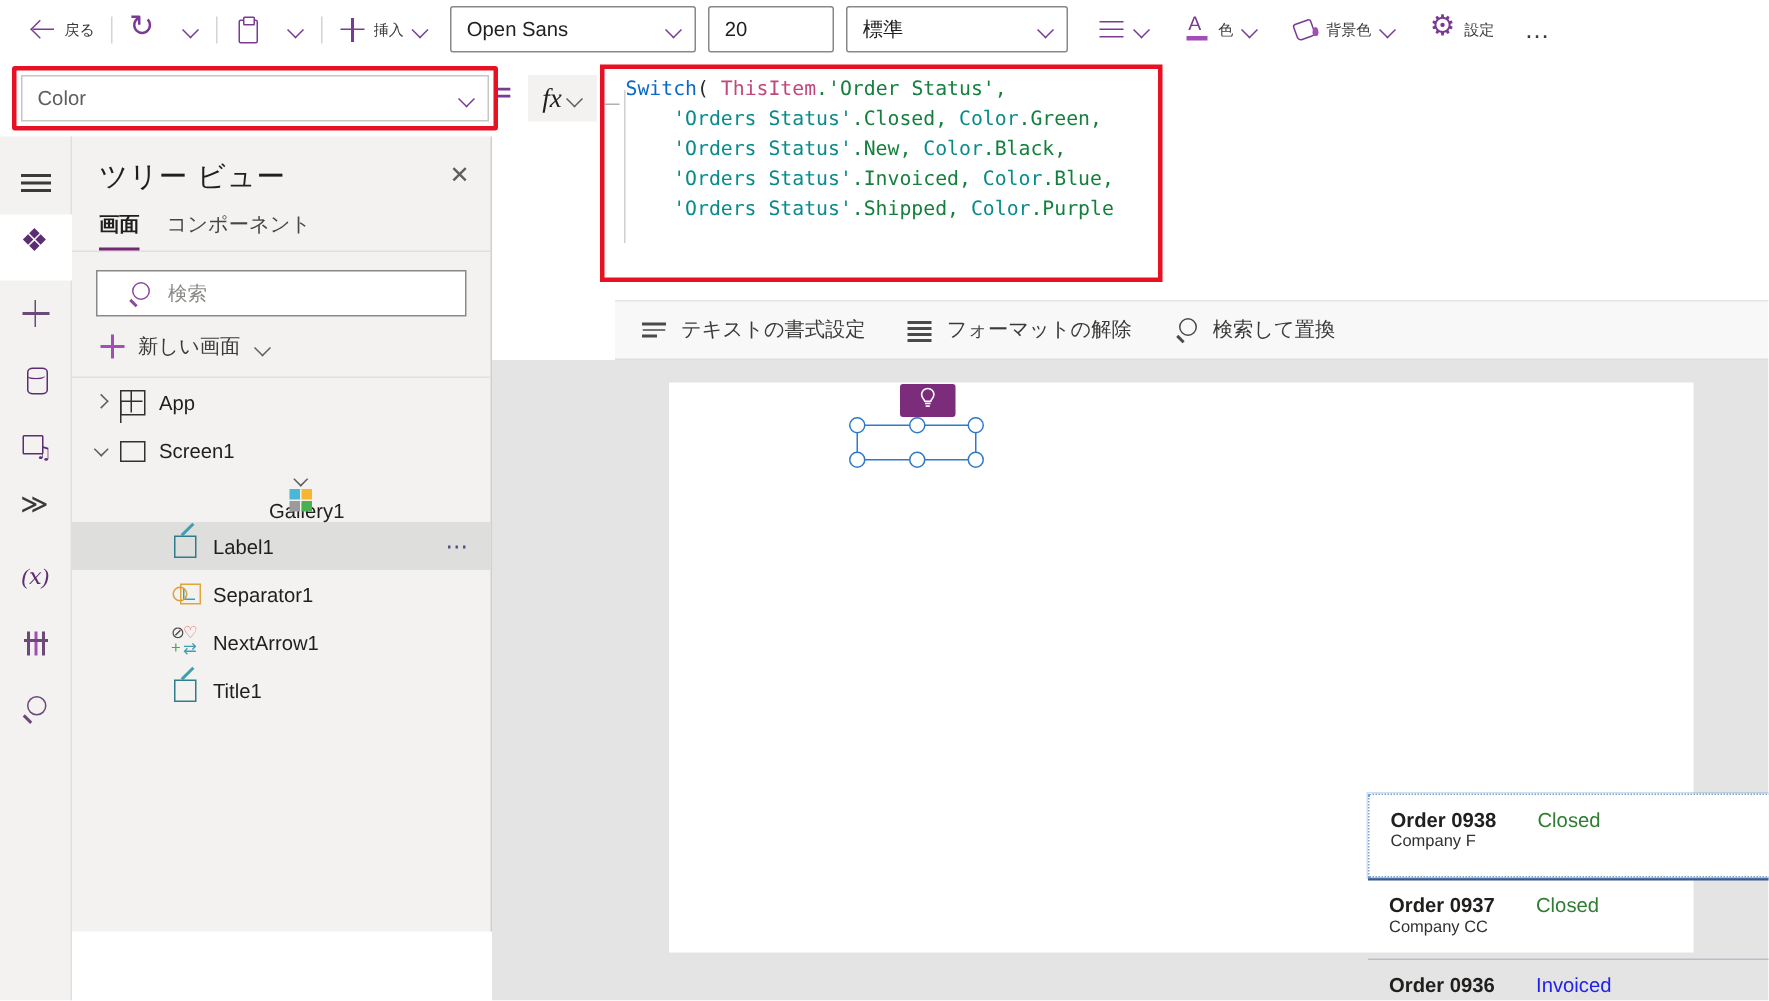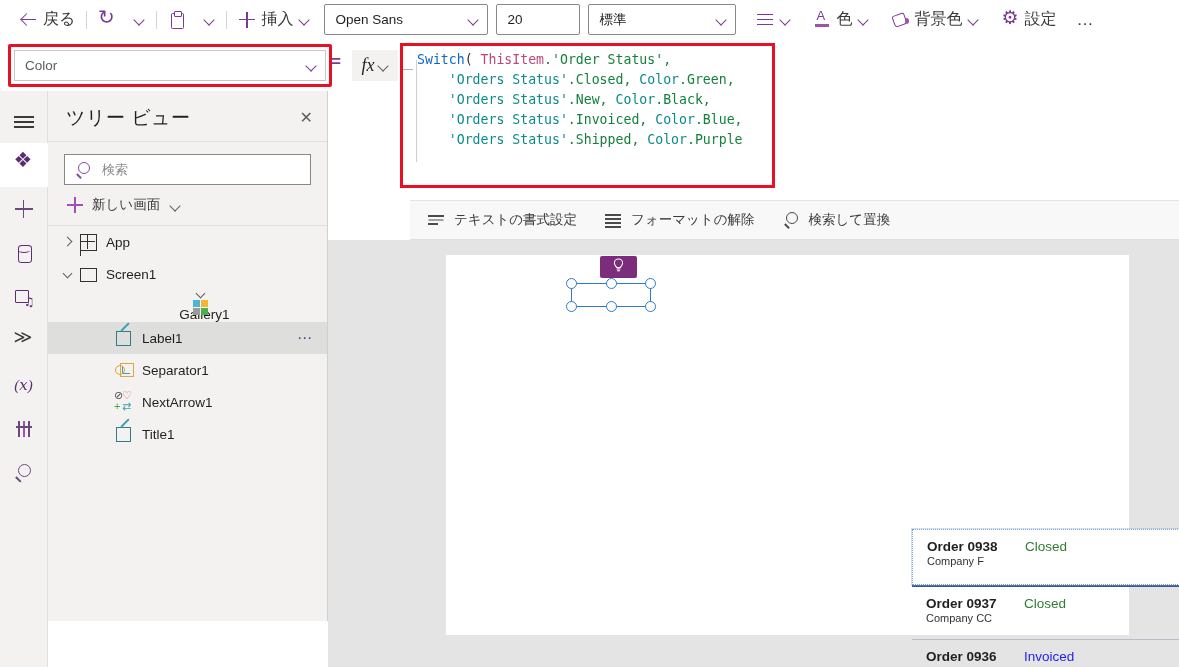--- a/index.html
+++ b/index.html
@@ -13,21 +13,21 @@
   }
 
   
   #cmdbar{
     position:absolute; left:0; top:0; width:1179px; height:39px;
     background:#ffffff; display:flex; align-items:center;
     padding-left:14px; gap:0px;
   }
   .cb-item{ display:flex; align-items:center; height:30px; padding:0 6px;
             color:#4a1f5e; cursor:default; white-space:nowrap; }
-  .cb-label{ font-size:16px; color:#3b3a39; margin-left:5px; }
+  .cb-label{ font-size:10px; color:#3b3a39; margin-left:5px; }
   .cb-sep{ width:1px; height:18px; background:#d6d4d2; margin:0 5px; }
   .chev{ display:inline-block; width:11px; height:11px; position:relative; margin-left:6px;}
   .chev:before{ content:""; position:absolute; left:1px; top:2px; width:7px; height:7px;
     border-right:1.4px solid #7a3a93; border-bottom:1.4px solid #7a3a93;
     transform:rotate(45deg); }
   .ico{ display:inline-block; width:18px; height:18px; position:relative; }
 
   
   .ico-back:before{content:""; position:absolute; left:2px; top:8px; width:14px; height:1.6px; background:#7a3a93;}
   .ico-back:after{content:""; position:absolute; left:2px; top:4.5px; width:8px;height:8px;
@@ -184,21 +184,21 @@
   #tree-header{ display:flex; align-items:center; padding:14px 14px 10px 18px; }
   #tree-title{ font-size:19px; color:#201f1e; font-weight:400; letter-spacing:0.5px;}
   #tree-close{ margin-left:auto; font-size:16px; color:#605e5c; line-height:1;}
   #tree-tabs{ display:flex; gap:18px; padding:0 18px; }
   .tv-tab{ font-size:13.5px; color:#484644; padding-bottom:6px; }
   .tv-tab.active{ color:#201f1e; font-weight:600; border-bottom:2.5px solid #742774; }
   #tree-tabsline{ height:1px; background:#e1dfdd; margin-top:0px;}
   #tree-search-wrap{ padding:12px 16px 8px 16px; }
   #tree-search{
     height:31px; border:1px solid #8a8886; background:#fff; display:flex; align-items:center;
-    padding-left:10px; gap:9px;
+    padding-left:20px; gap:9px;
   }
   #tree-search .ico-search:before{ border-color:#8b4aa0; }
   #tree-search .ico-search:after{ background:#8b4aa0; }
   #tree-search span{ color:#8a8886; font-size:13px; }
   #new-screen{ display:flex; align-items:center; gap:8px; padding:3px 0 11px 18px; color:#3b3a39; font-size:13.5px;}
   #new-screen .ico-plus:before,#new-screen .ico-plus:after{ background:#a24fb5; }
   #new-screen .chev{ margin-left:2px; }
   #new-screen .chev:before{ border-color:#605e5c; }
   #tree-divider{ height:1px; background:#e1dfdd; }
 
@@ -406,20 +406,24 @@
   <div class="rail-btn">
       <span class="rail-g rg-find"></span>
     </div>
 </div>
 
 <div id="tree">
   <div id="tree-header">
     <span id="tree-title">ツリー ビュー</span>
     <span id="tree-close">✕</span>
   </div>
+  <div id="tree-tabs">
+    <div class="tv-tab active">画面</div>
+    <div class="tv-tab">コンポーネント</div>
+  </div>
   <div id="tree-tabsline"></div>
   <div id="tree-search-wrap">
     <div id="tree-search">
       <span class="ft-ico ico-search"></span>
       <span>検索</span>
     </div>
   </div>
   <div id="new-screen">
     <span class="ico ico-plus"></span>
     <span>新しい画面</span>

